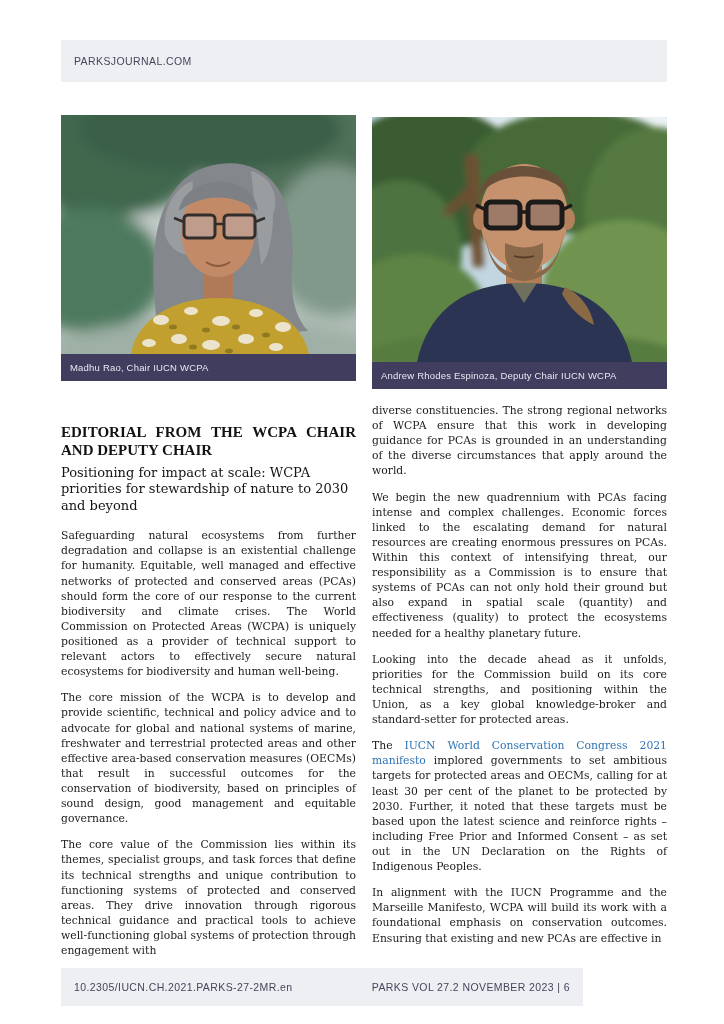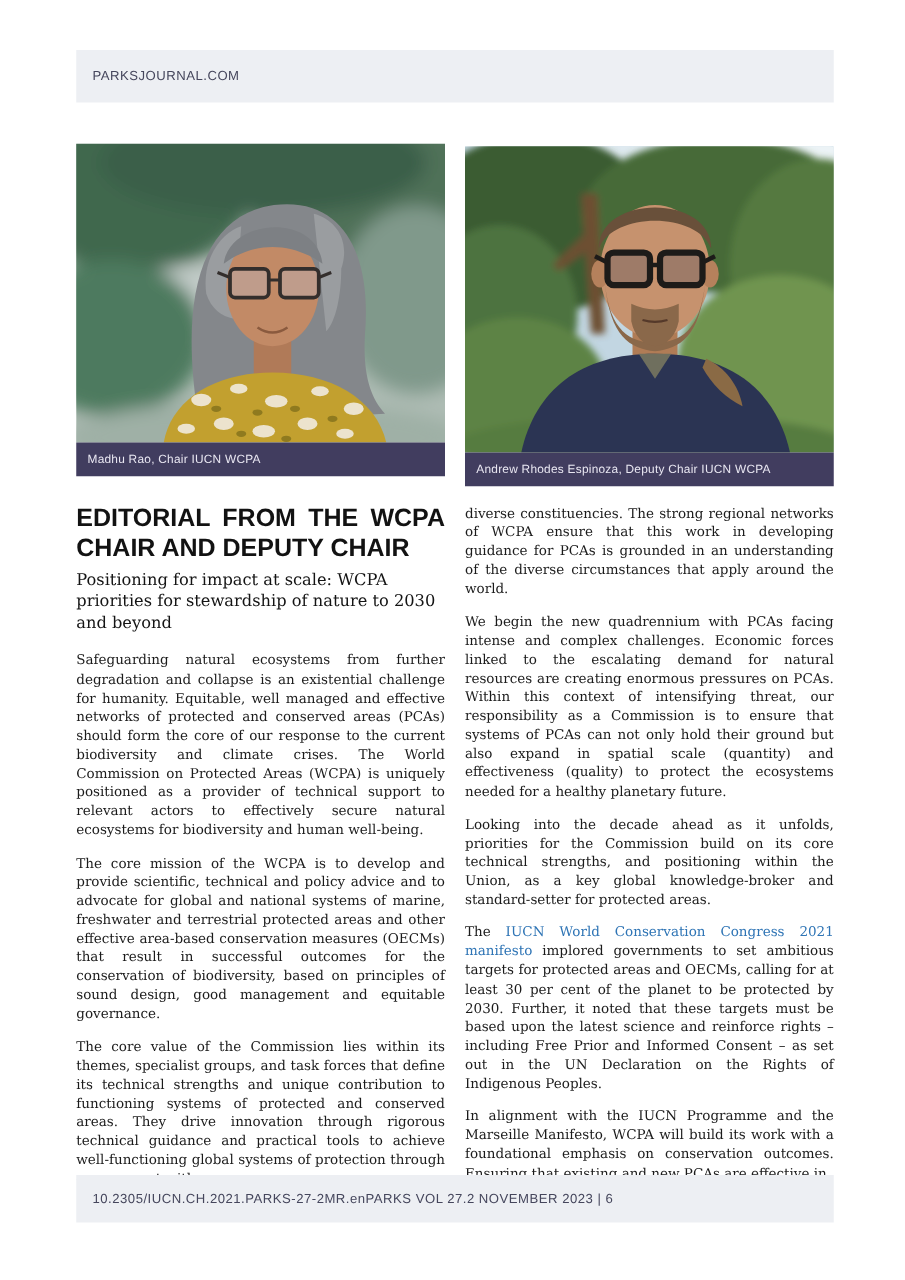--- a/index.html
+++ b/index.html
@@ -17,24 +17,24 @@
     width: 606px; height: 42px;
     background: #edeff3;
     display: flex; align-items: center;
     padding: 0 13px;
   }
   .topbar span, .bottombar span {
     font-family: Liberation Sans, sans-serif;
     font-size: 10.5px; color: #45465c; letter-spacing: 0.4px;
   }
   .bottombar {
-    position: absolute; left: 61px; top: 940px;
-    width: 606px; height: 38px;
+    position: absolute; left: 61px; top: 968px;
+    width: 522px; height: 38px;
     background: #edeff3;
-    display: flex; align-items: center; 
+    display: flex; align-items: center; justify-content: space-between;
     padding: 0 13px;
   }
   figure.photo {
     position: absolute; width: 295px;
     display: flex; flex-direction: column;
   }
   figure.photo svg { display: block; width: 295px; }
   #photo-left  { left: 61px;  top: 115px; }
   #photo-right { left: 372px; top: 117px; }
   figcaption {
@@ -45,24 +45,25 @@
     display: flex; align-items: center;
     padding: 0 9px;
   }
   .col {
     position: absolute; top: 403px; width: 295px;
     color: #1b1b1b;
   }
   #col-left  { left: 61px; }
   #col-right { left: 372px; }
   h1.title {
-    font-family: Liberation Sans, sans-serif;
-    font-weight: bold; font-size: 20px; line-height: 1.22;
+    font-family: Liberation Serif, serif;
+    font-weight: bold; font-size: 15px; line-height: 1.22;
     color: #121212; text-align: justify;
     margin-bottom: 5px;
+    margin-top: 20px;
   }
   h2.subtitle {
     font-family: "DejaVu Serif", serif;
     font-weight: normal; font-size: 13px; line-height: 1.3;
     color: #141414;
     margin-bottom: 13px;
   }
   .col p {
     font-size: 10.8px; line-height: 1.4;
     text-align: justify;

